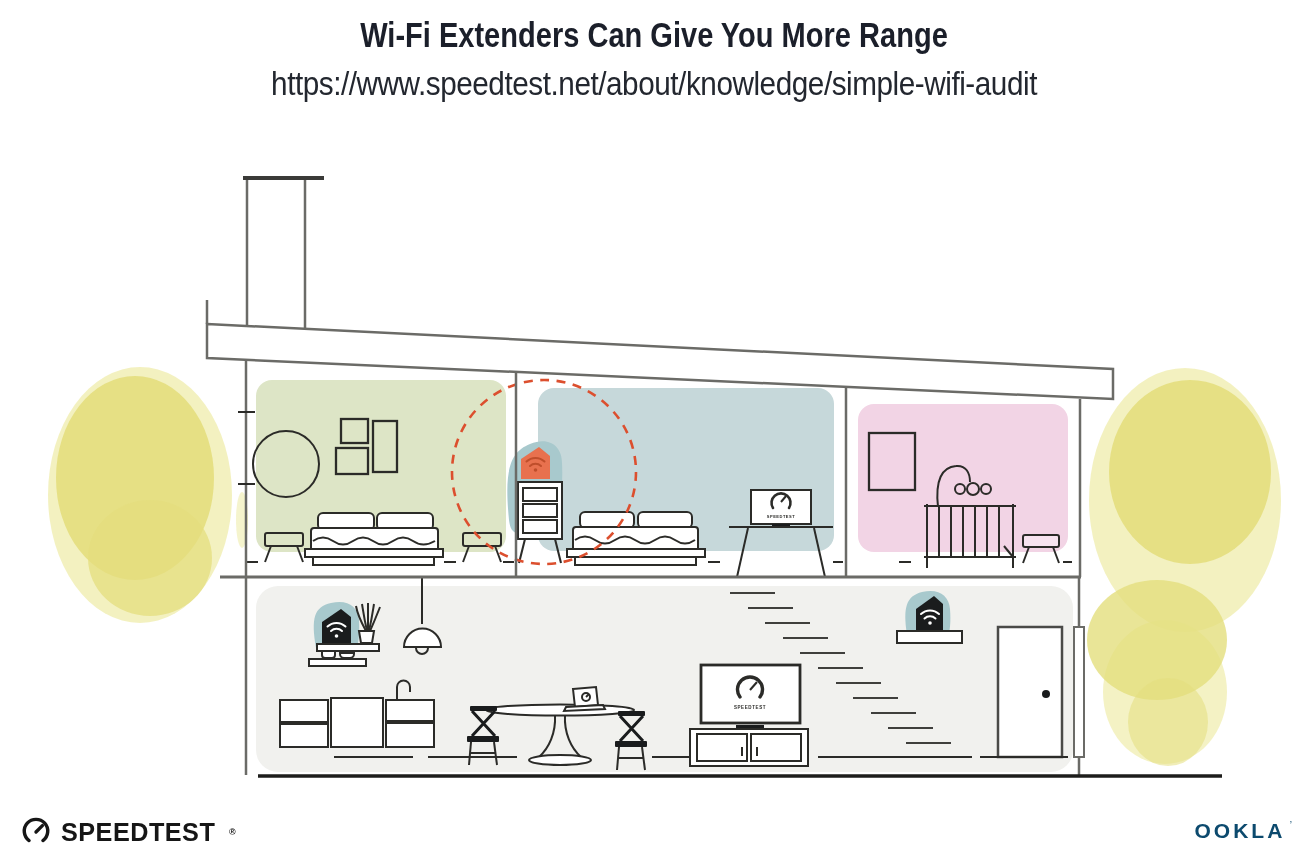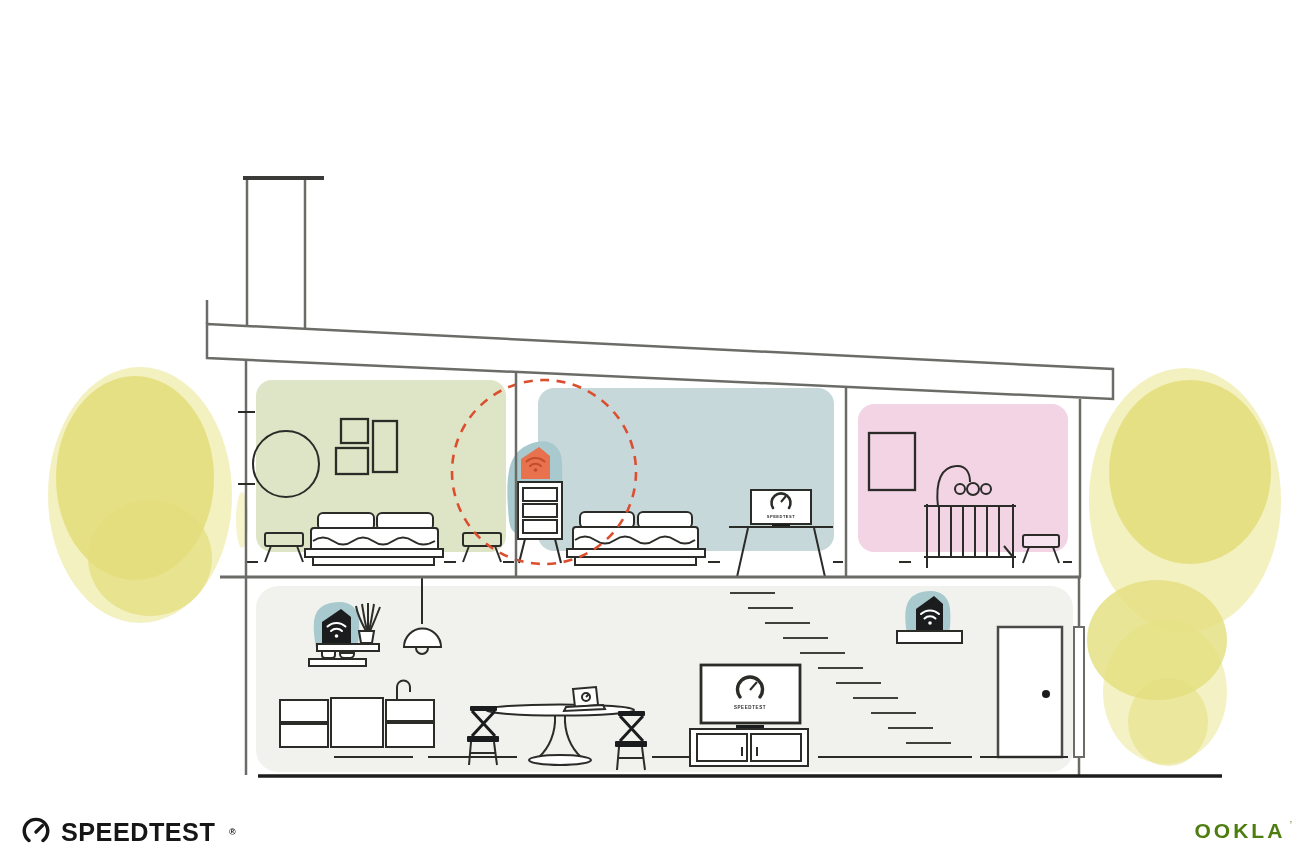--- a/index.html
+++ b/index.html
@@ -22,29 +22,33 @@
   .dk{fill:var(--device-black);}
   .wifi{stroke:#ffffff;stroke-width:2;fill:none;stroke-linecap:round;}
   .wifio{stroke:var(--extender-orange-icon);stroke-width:2;fill:none;stroke-linecap:round;}
   .gauge{stroke:var(--line-furniture);fill:none;stroke-linecap:round;}
   .tvtext{fill:var(--line-furniture);font-family:"Liberation Sans",sans-serif;font-weight:700;}
   .step{stroke:#3f3f3c;stroke-width:2.2;}
   
   .footer-left{position:absolute;left:20px;bottom:13px;display:flex;align-items:center;gap:9px;color:#161616;}
   .footer-left .st-text{font-size:26px;font-weight:700;letter-spacing:0.5px;transform:scaleX(0.97);transform-origin:left center;}
   .footer-left sup{font-size:9px;font-weight:700;vertical-align:top;line-height:30px;}
-  .footer-right{position:absolute;right:16px;bottom:18px;color:#4d7c0f;}
+  .footer-right{position:absolute;right:16px;bottom:18px;color:#0c4a6e;}
   .footer-right .ok-text{font-size:21px;font-weight:700;letter-spacing:3px;}
   .footer-right sup{font-size:10px;vertical-align:top;line-height:14px;}
 </style>
 </head>
 <body>
 
 <div id="stage">
 
+  <div class="header">
+    <h1>Wi-Fi Extenders Can Give You More Range</h1>
+    <div class="url">https://www.speedtest.net/about/knowledge/simple-wifi-audit</div>
+  </div>
 
   <svg class="scene" viewBox="0 0 1308 861">
 
     <g>
       <ellipse cx="140" cy="495" rx="92" ry="128" fill="var(--foliage-yellow-light)" fill-opacity="0.75"></ellipse>
       <ellipse cx="135" cy="478" rx="79" ry="102" fill="var(--foliage-yellow)" fill-opacity="0.9"></ellipse>
       <ellipse cx="150" cy="558" rx="62" ry="58" fill="var(--foliage-yellow)" fill-opacity="0.75"></ellipse>
       <ellipse cx="242" cy="520" rx="6" ry="28" fill="var(--foliage-yellow-light)" fill-opacity="0.6"></ellipse>
     </g>
     <g>

